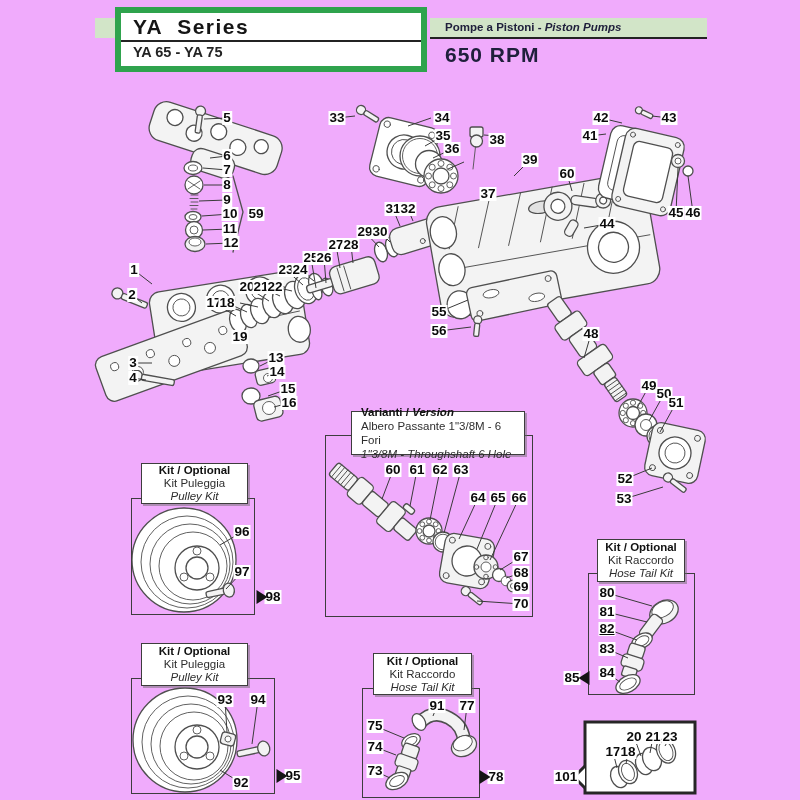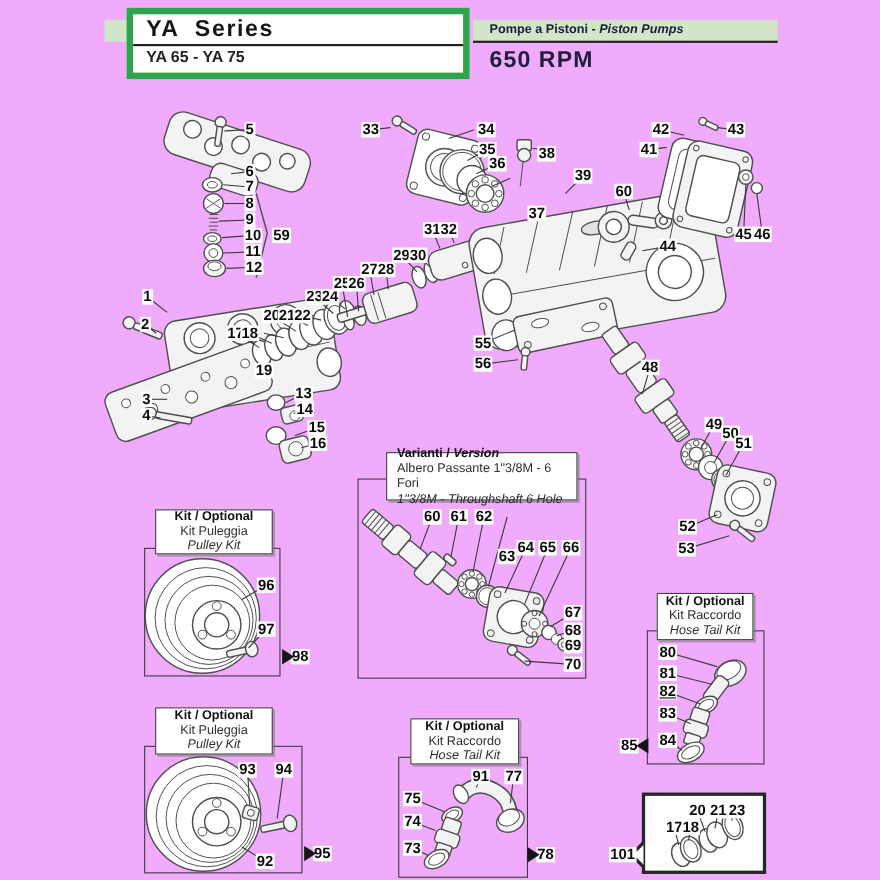--- a/index.html
+++ b/index.html
@@ -605,21 +605,21 @@
       <div class="callout" style="left: 649px; top: 386px;">49</div>
       <div class="callout" style="left: 664px; top: 394px;">50</div>
       <div class="callout" style="left: 676px; top: 403px;">51</div>
       <div class="callout" style="left: 625px; top: 479px;">52</div>
       <div class="callout" style="left: 624px; top: 499px;">53</div>
       <div class="callout" style="left: 439px; top: 312px;">55</div>
       <div class="callout" style="left: 439px; top: 331px;">56</div>
       <div class="callout" style="left: 393px; top: 470px;">60</div>
       <div class="callout" style="left: 417px; top: 470px;">61</div>
       <div class="callout" style="left: 440px; top: 470px;">62</div>
-      <div class="callout" style="left: 461px; top: 470px; margin-top: 36px;">63</div>
+      <div class="callout" style="left: 461px; top: 470px;">63</div>
       <div class="callout" style="left: 478px; top: 498px;">64</div>
       <div class="callout" style="left: 498px; top: 498px;">65</div>
       <div class="callout" style="left: 519px; top: 498px;">66</div>
       <div class="callout" style="left: 521px; top: 557px;">67</div>
       <div class="callout" style="left: 521px; top: 573px;">68</div>
       <div class="callout" style="left: 521px; top: 587px;">69</div>
       <div class="callout" style="left: 521px; top: 604px;">70</div>
       <div class="callout" style="left: 242px; top: 532px;">96</div>
       <div class="callout" style="left: 242px; top: 572px;">97</div>
       <div class="callout" style="left: 273px; top: 597px;">98</div>

